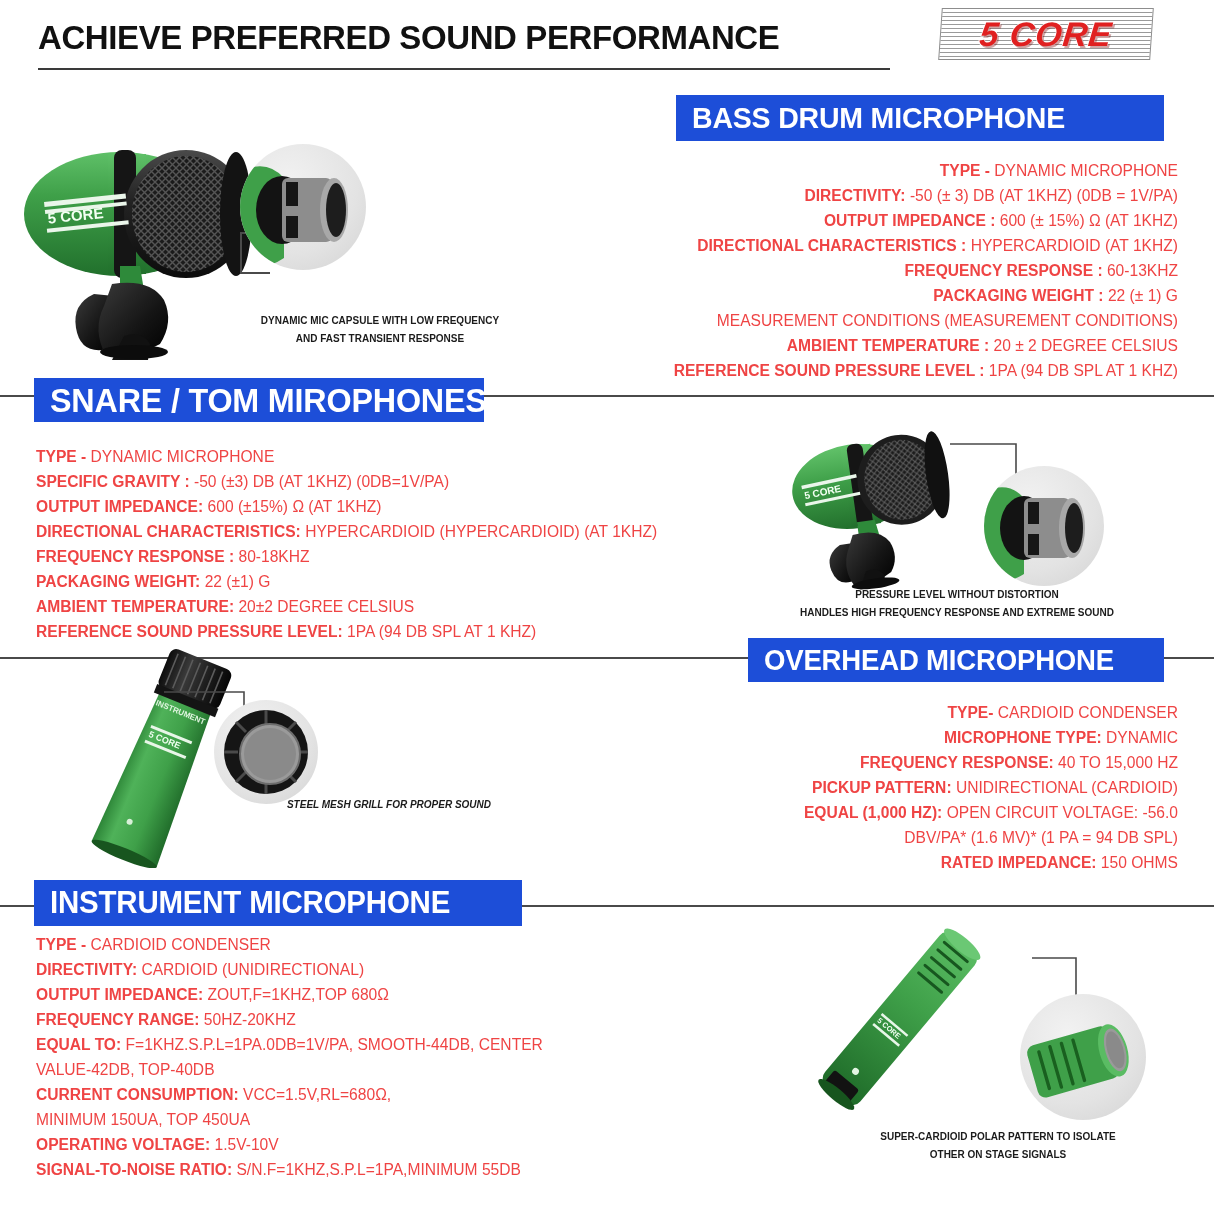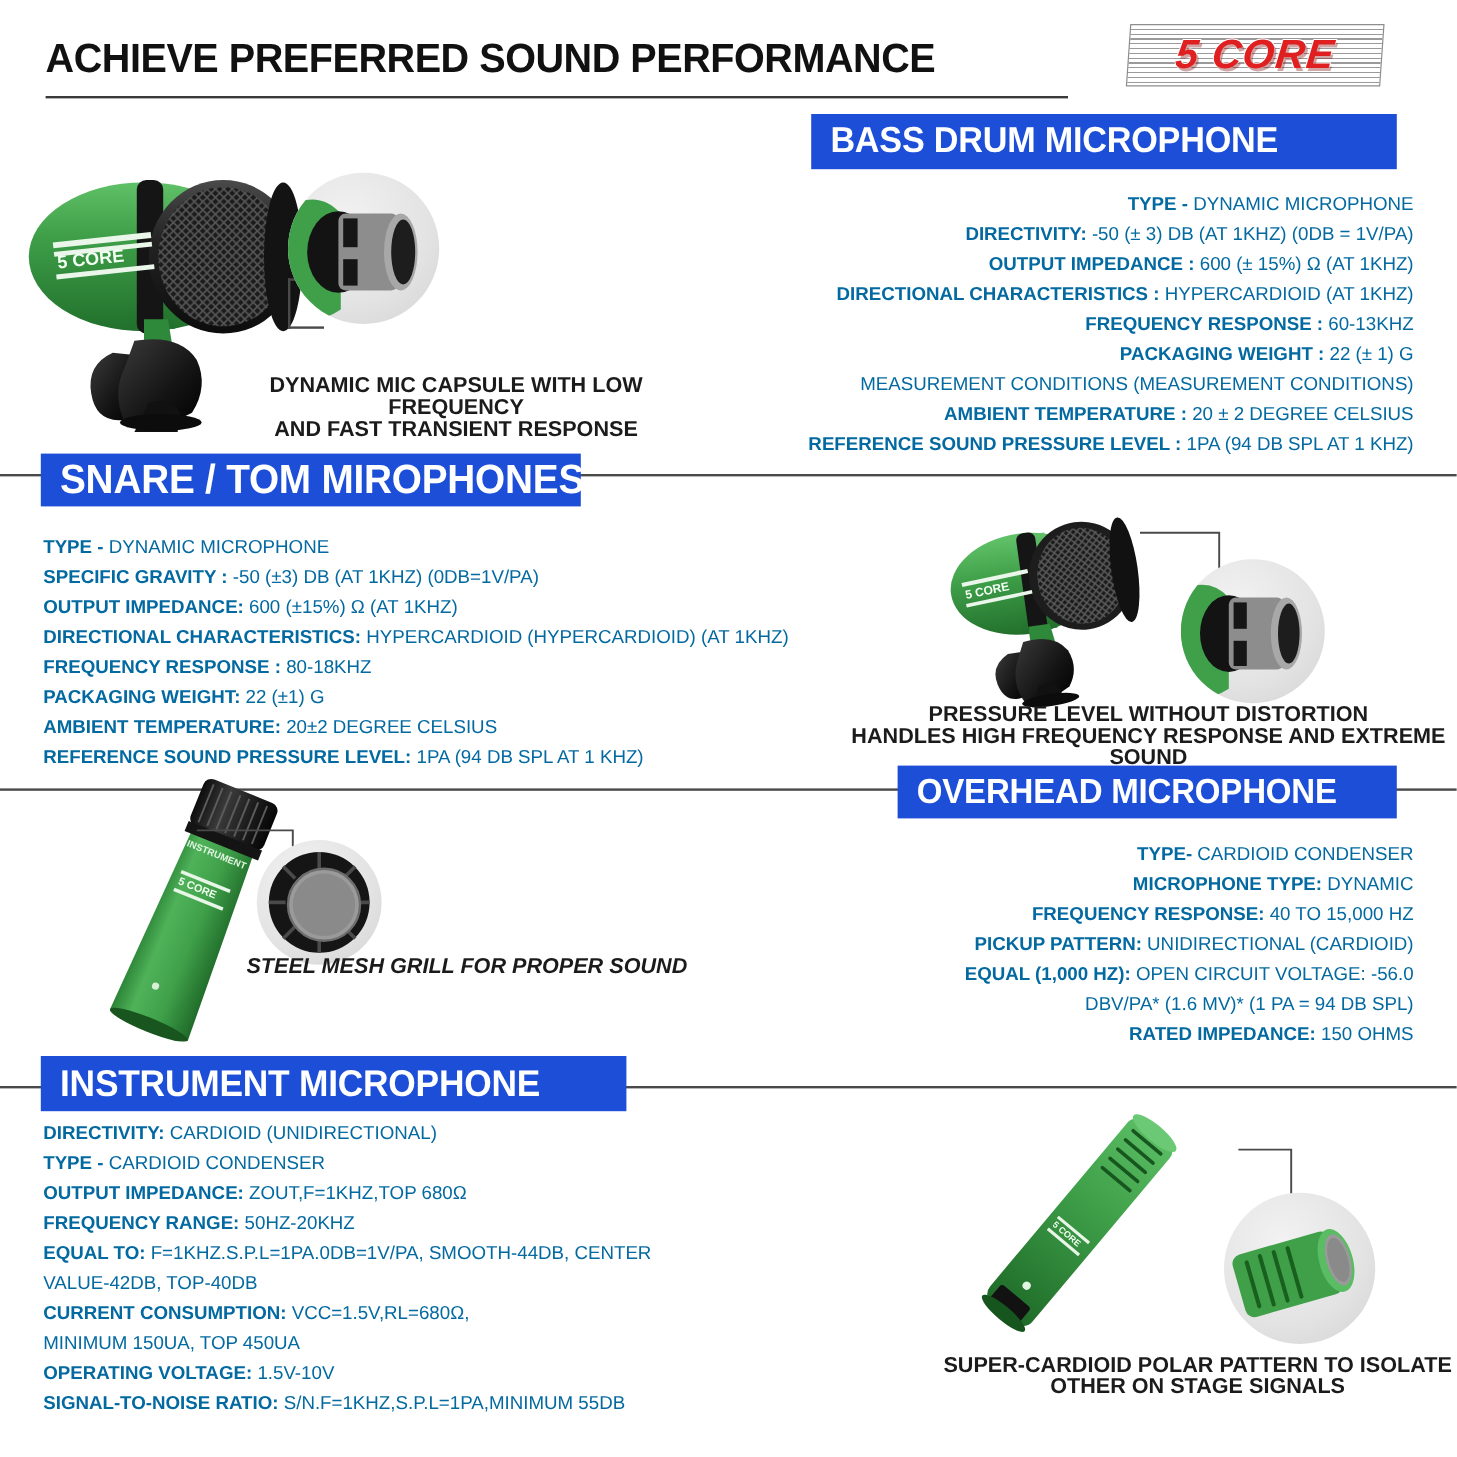--- a/index.html
+++ b/index.html
@@ -7,21 +7,21 @@
   body {
     width:1214px; height:1214px;
     font-family:"Liberation Sans", sans-serif;
     color:#1a1a1a;
     position:relative;
     overflow:hidden;
   }
   .page { position:relative; width:1214px; height:1214px; }
 
   
-  .header { position:absolute; left:0; top:12px; width:1214px; height:88px; }
+  .header { position:absolute; left:0; top:0; width:1214px; height:88px; }
   .page-title {
     position:absolute; left:38px; top:18px;
     font-size:34px; font-weight:bold; letter-spacing:-0.4px;
     color:#111; white-space:nowrap;
     transform:scaleX(0.97); transform-origin:left center;
   }
   .title-rule {
     position:absolute; left:38px; top:68px; width:852px; height:2px;
     background:#3a3a3a;
   }
@@ -59,33 +59,33 @@
     letter-spacing:-0.2px;
     z-index:5;
   }
   .banner span { transform:scaleX(0.95); transform-origin:left center; }
 
   .hrule { position:absolute; height:1.5px; background:#4a4a4a; z-index:1; }
 
   
   .specs { position:absolute; z-index:4; }
   .specs .row {
-    font-size:15.6px; line-height:25px; color:#0369a1;
+    font-size:15.6px; line-height:25px; color:#ef4444;
     white-space:nowrap;
   }
   .specs .row b { font-weight:bold; }
   .specs .row i { font-style:normal; font-weight:normal; }
   .specs.right { text-align:right; }
   .specs.left  { text-align:left; }
   .specs.left .row { white-space:normal; }
 
   
   .caption {
     position:absolute; text-align:center;
-    font-size:18px; font-weight:bold; line-height:18px;
+    font-size:10px; font-weight:bold; line-height:18px;
     color:#1b1b1b; z-index:4;
   }
 
   
   .art { position:absolute; z-index:2; }
 
   
   .callout-circle {
     position:absolute; border-radius:50%;
     background:radial-gradient(circle at 38% 32%, #f2f2f2 0%, #e3e3e3 60%, #d2d2d2 100%);
@@ -350,22 +350,22 @@
     <div class="row"><b>RATED IMPEDANCE:</b> <i>150 OHMS</i></div>
   </div>
 
   <div class="hrule" style="left:0; top:905px; width:1214px;"></div>
 
   <div class="banner" style="left:34px; top:880px; width:488px; height:46px; font-size:31px;">
     <span>INSTRUMENT MICROPHONE</span>
   </div>
 
   <div class="specs left" style="left:36px; top:932px; width:640px;">
+    <div class="row"><b>TYPE -</b> <i>CARDIOID CONDENSER</i></div>
     <div class="row"><b>DIRECTIVITY:</b> <i>CARDIOID (UNIDIRECTIONAL)</i></div>
-    <div class="row"><b>TYPE -</b> <i>CARDIOID CONDENSER</i></div>
     <div class="row"><b>OUTPUT IMPEDANCE:</b> <i>ZOUT,F=1KHZ,TOP 680Ω</i></div>
     <div class="row"><b>FREQUENCY RANGE:</b> <i>50HZ-20KHZ</i></div>
     <div class="row"><b>EQUAL TO:</b> <i>F=1KHZ.S.P.L=1PA.0DB=1V/PA, SMOOTH-44DB, CENTER</i></div>
     <div class="row"><i>VALUE-42DB, TOP-40DB</i></div>
     <div class="row"><b>CURRENT CONSUMPTION:</b> <i>VCC=1.5V,RL=680Ω,</i></div>
     <div class="row"><i>MINIMUM 150UA, TOP 450UA</i></div>
     <div class="row"><b>OPERATING VOLTAGE:</b> <i>1.5V-10V</i></div>
     <div class="row"><b>SIGNAL-TO-NOISE RATIO:</b> <i>S/N.F=1KHZ,S.P.L=1PA,MINIMUM 55DB</i></div>
   </div>
 

